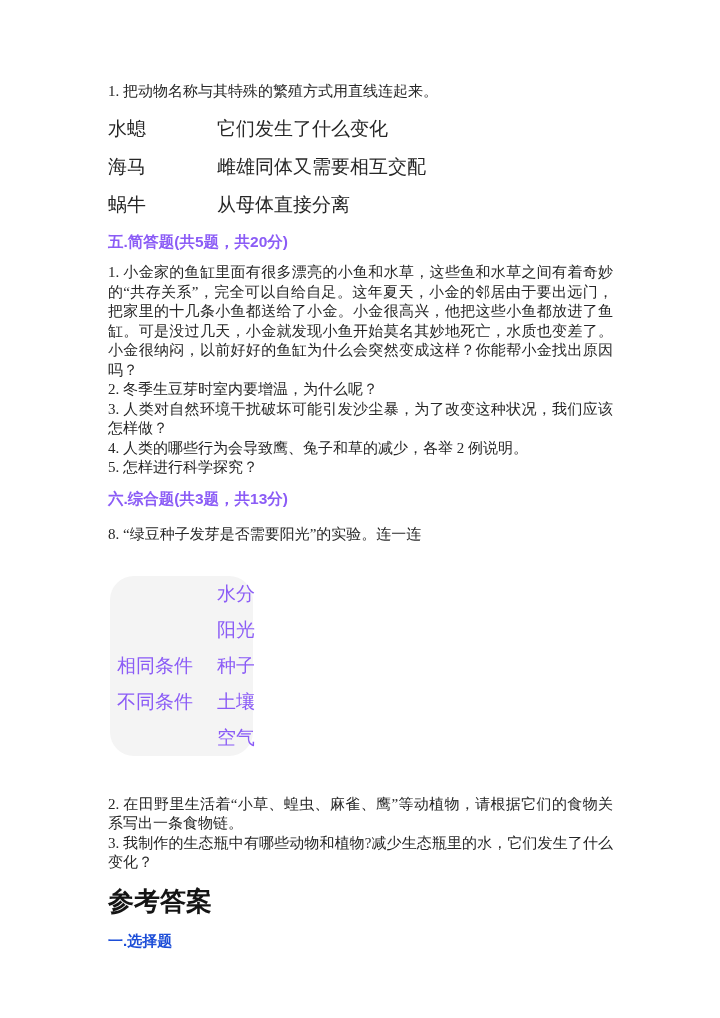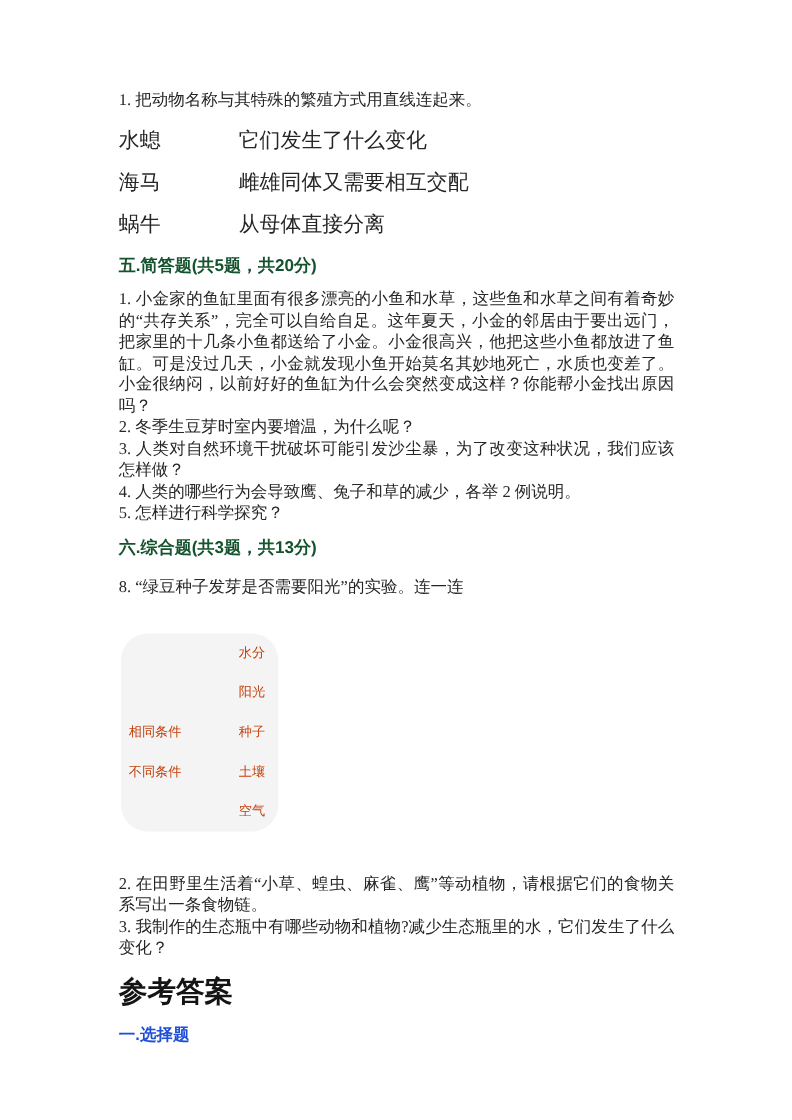--- a/index.html
+++ b/index.html
@@ -36,38 +36,38 @@
   .match-left {
     width: 109px;
     flex: 0 0 109px;
   }
   .section-heading {
     margin-top: 16px;
     font-family: "Liberation Sans", "DejaVu Sans", sans-serif;
     font-weight: bold;
     font-size: 15.5px;
     line-height: 21px;
-    color: #14532d;
+    color: #8b5cf6;
   }
   .section-heading.h6 { margin-top: 10px; }
   .s5-block { margin-top: 11px; }
   .q1-line { margin-top: 15px; }
   .match-box {
     margin-top: 32px;
     margin-left: 2px;
     width: 143px;
     height: 180px;
     background: #f4f4f4;
     display: grid;
     grid-template-columns: 107px 1fr;
     grid-template-rows: repeat(5, 36px);
     align-items: center;
     font-family: "Liberation Sans", "DejaVu Sans", sans-serif;
-    font-size: 12px;
-    color: #c2410c;
+    font-size: 19px;
+    color: #8b5cf6;
   }
   .mb-left { padding-left: 7px; }
   .mb-right { white-space: nowrap; }
   .q2q3-block { margin-top: 39px; }
   .answers-title {
     margin-top: 14px;
     font-family: "Liberation Sans", "DejaVu Sans", sans-serif;
     font-weight: bold;
     font-size: 26px;
     line-height: 28px;

